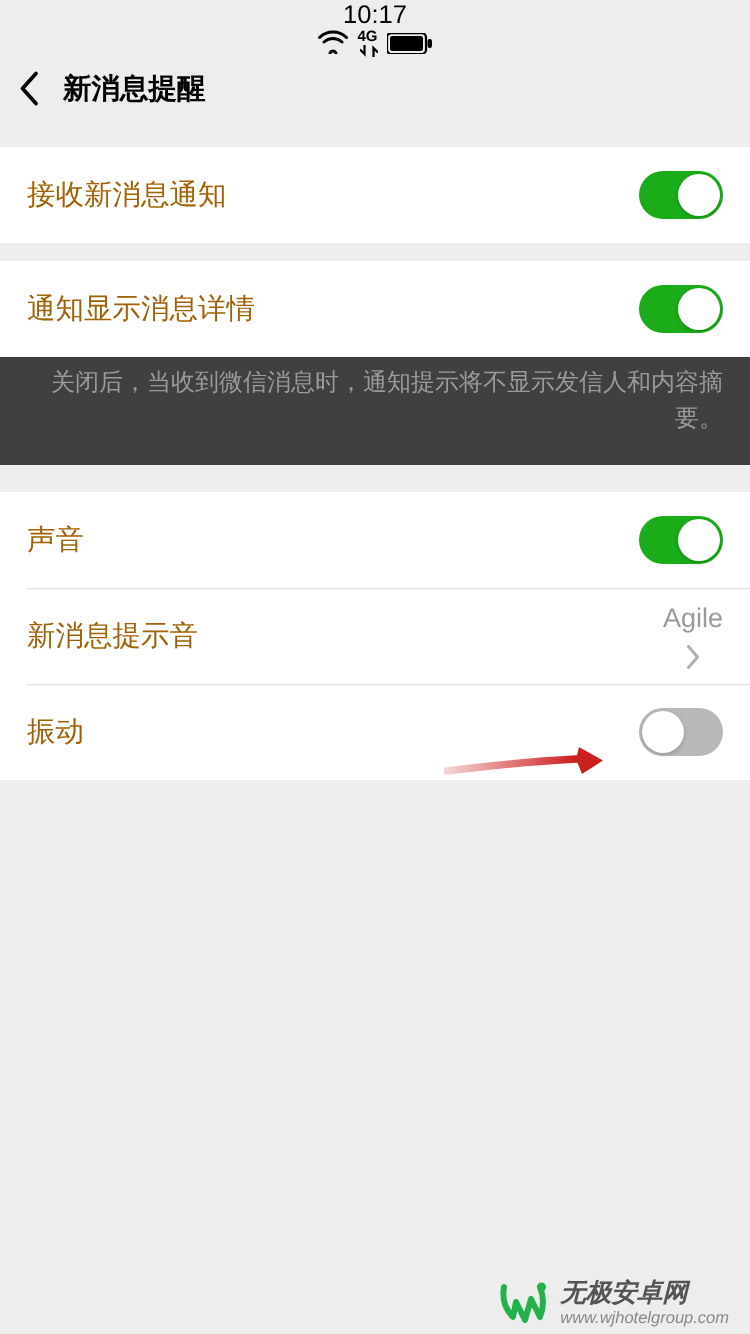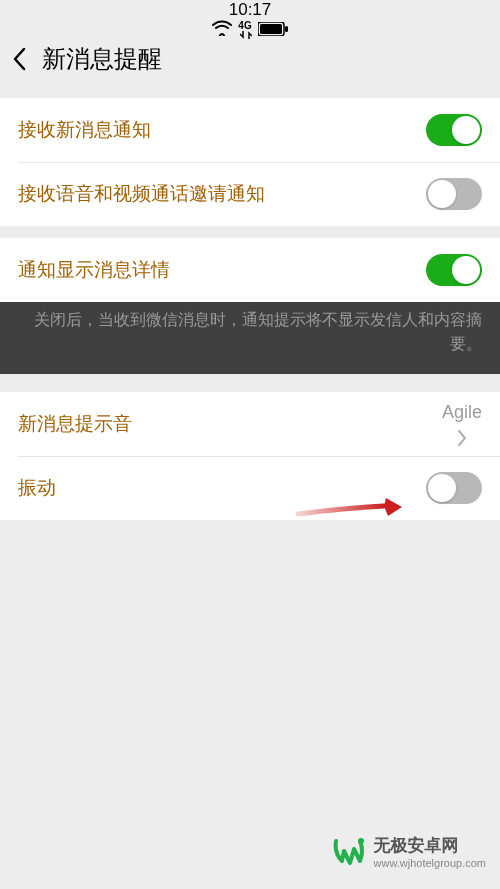--- a/index.html
+++ b/index.html
@@ -25,21 +25,21 @@
     .status-right { display: flex; align-items: center; gap: 6px; text-align: right; }
     .header {
       height: 54px;
       background: #ededed;
       display: flex;
       align-items: center;
       padding: 0 12px;
       gap: 16px;
     }
     .back-icon { display: flex; align-items: center; }
-    .header-title { font-size: 24px; font-weight: 400; color: #000; }
+    .header-title { font-size: 19px; font-weight: 700; color: #000; }
     .section-gap { height: 12px; background: #ededed; }
     .section-gap-lg { height: 18px; background: #ededed; }
     .row {
       background: #fff;
       display: flex;
       align-items: center;
       justify-content: space-between;
       padding: 0 18px;
       min-height: 64px;
       position: relative;
@@ -82,25 +82,25 @@
     .toggle.on .knob { right: 2px; }
     .toggle.off .knob { left: 2px; }
     .arrow-annotation {
       position: absolute;
       top: 496px;
       left: 296px;
       pointer-events: none;
     }
     .watermark {
       position: absolute;
-      bottom: 20px;
+      bottom: 3px;
       right: 14px;
       display: flex;
-      align-items: center;
       gap: 8px;
+      font-style: italic;
     }
     .wm-logo {
       width: 36px; height: 36px;
       position: relative;
     }
     .wm-text-cn { font-size: 17px; font-weight: 600; color: #555; }
     .wm-text-en { font-size: 11px; color: #888; }
   </style>
 </head>
 <body>
@@ -140,43 +140,43 @@
 
 <div class="section-gap"></div>
 
 <div>
   <div class="row">
     <span class="row-label">接收新消息通知</span>
     <div class="toggle on">
         <div class="knob"></div>
       </div>
   </div>
-  <div class="row">
-    <span class="row-label">接收语音和视频通话邀请通知</span>
-    <div class="toggle off">
-        <div class="knob"></div>
-      </div>
-  </div>
 </div>
 
 <div class="section-gap"></div>
 
 <div>
   <div class="row">
     <span class="row-label">通知显示消息详情</span>
     <div class="toggle on">
         <div class="knob"></div>
       </div>
   </div>
   <div class="desc">关闭后，当收到微信消息时，通知提示将不显示发信人和内容摘要。</div>
 </div>
 
 <div class="section-gap-lg"></div>
 
 <div>
+  <div class="row">
+    <span class="row-label">声音</span>
+    <div class="toggle on">
+        <div class="knob"></div>
+      </div>
+  </div>
   <div class="row">
     <span class="row-label">新消息提示音</span>
     <div class="row-right">
       <span class="row-value">Agile</span>
       <span class="chev">
         <svg width="10" height="18" viewBox="0 0 10 18">
             <path d="M2 2 L8 9 L2 16" stroke="#b0b0b0" stroke-width="2" fill="none" stroke-linecap="round" stroke-linejoin="round"></path>
           </svg>
       </span>
     </div>

